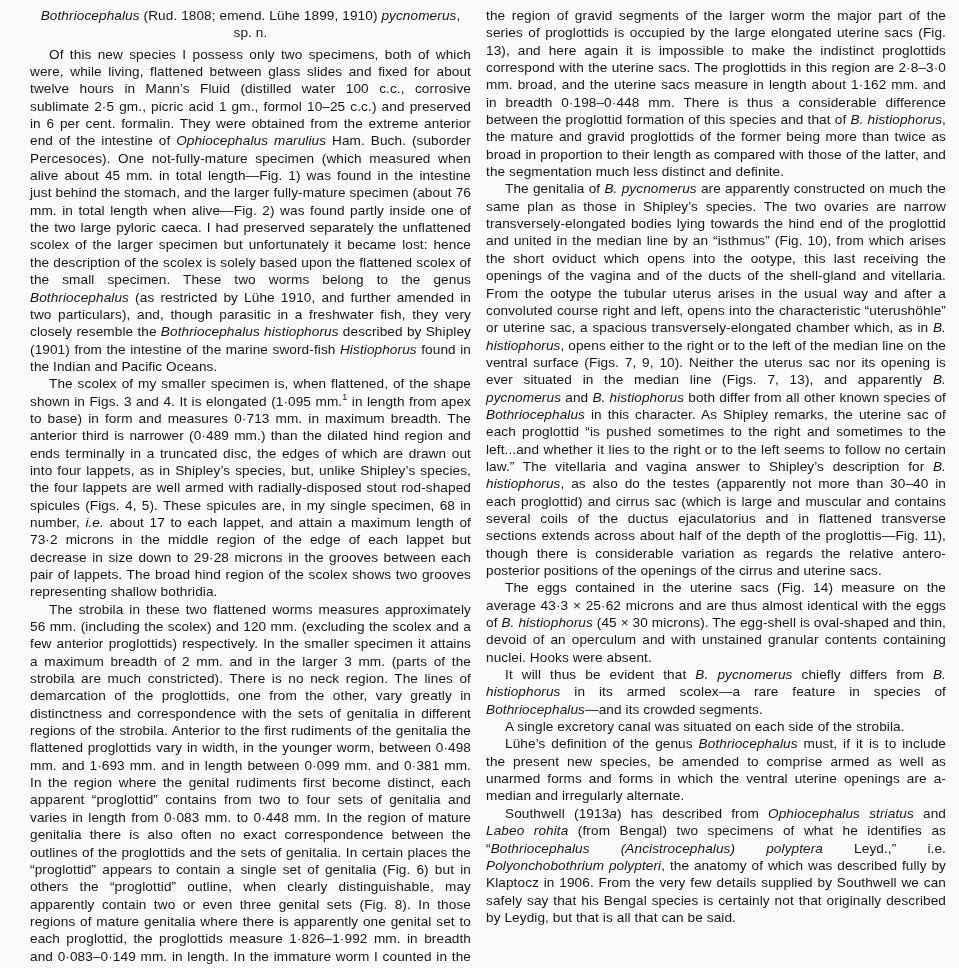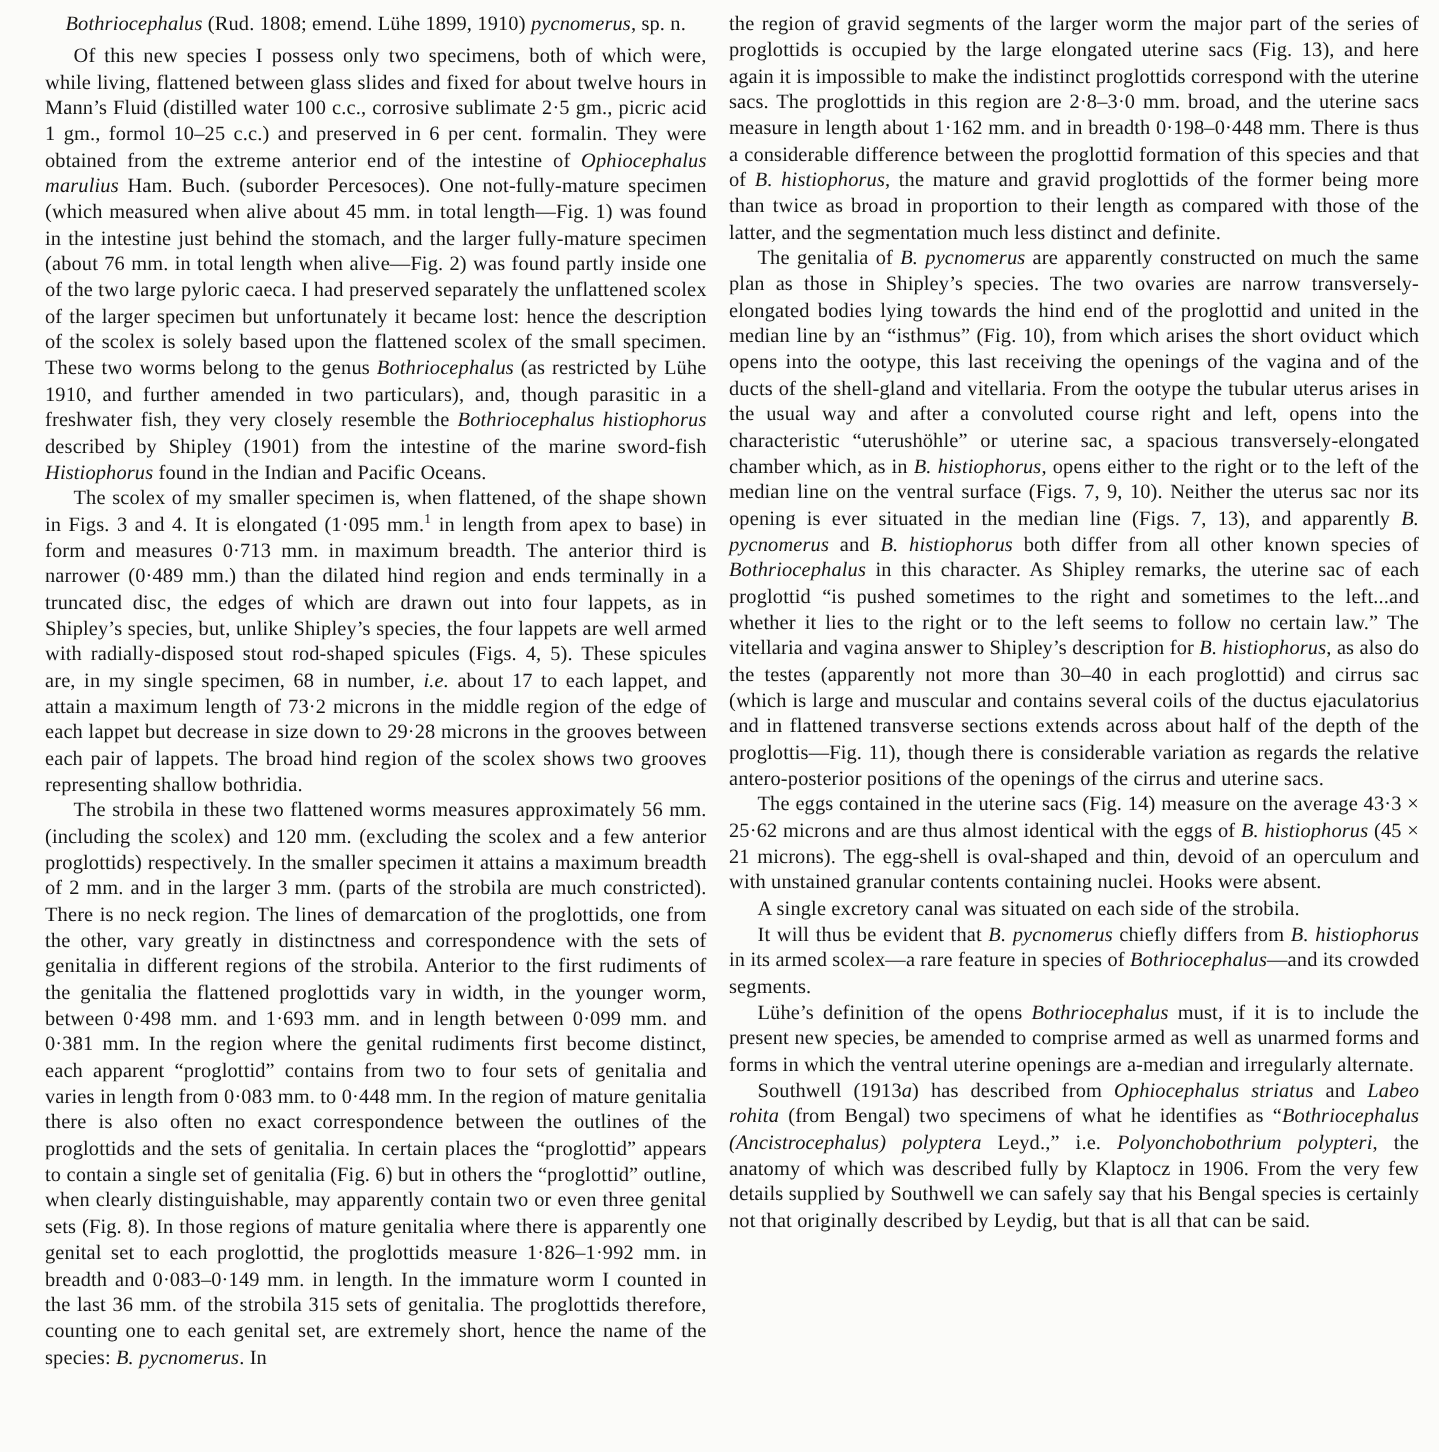--- a/index.html
+++ b/index.html
@@ -6,21 +6,21 @@
     margin: 0;
     padding: 0;
     background: #fbfbf9;
   }
   .page {
     position: relative;
     width: 959px;
     height: 968px;
     background: #fbfbf9;
     overflow: hidden;
-    font-family: Liberation Serif, serif;
+    font-family: Liberation Sans, sans-serif;
     color: #161616;
     box-sizing: border-box;
     padding: 7px 13px 0 30px;
   }
   .columns {
     display: flex;
     gap: 15px;
   }
   .col {
     font-size: 13.6px;
@@ -54,20 +54,20 @@
   <div class="columns">
     <div class="col col-left">
         <p class="para center-title"><i>Bothriocephalus</i><span> (Rud. 1808; emend. Lühe 1899, 1910) </span><i>pycnomerus</i><span>, sp. n.</span></p>
         <p class="para indent"><span>Of this new species I possess only two specimens, both of which were, while living, flattened between glass slides and fixed for about twelve hours in Mann’s Fluid (distilled water 100 c.c., corrosive sublimate 2·5 gm., picric acid 1 gm., formol 10–25 c.c.) and preserved in 6 per cent. formalin. They were obtained from the extreme anterior end of the intestine of </span><i>Ophiocephalus marulius</i><span> Ham. Buch. (suborder Percesoces). One not-fully-mature specimen (which measured when alive about 45 mm. in total length—Fig. 1) was found in the intestine just behind the stomach, and the larger fully-mature specimen (about 76 mm. in total length when alive—Fig. 2) was found partly inside one of the two large pyloric caeca. I had preserved separately the unflattened scolex of the larger specimen but unfortunately it became lost: hence the description of the scolex is solely based upon the flattened scolex of the small specimen. These two worms belong to the genus </span><i>Bothriocephalus</i><span> (as restricted by Lühe 1910, and further amended in two particulars), and, though parasitic in a freshwater fish, they very closely resemble the </span><i>Bothriocephalus histiophorus</i><span> described by Shipley (1901) from the intestine of the marine sword-fish </span><i>Histiophorus</i><span> found in the Indian and Pacific Oceans.</span></p>
         <p class="para indent"><span>The scolex of my smaller specimen is, when flattened, of the shape shown in Figs. 3 and 4. It is elongated (1·095 mm.</span><sup>1</sup><span> in length from apex to base) in form and measures 0·713 mm. in maximum breadth. The anterior third is narrower (0·489 mm.) than the dilated hind region and ends terminally in a truncated disc, the edges of which are drawn out into four lappets, as in Shipley’s species, but, unlike Shipley’s species, the four lappets are well armed with radially-disposed stout rod-shaped spicules (Figs. 4, 5). These spicules are, in my single specimen, 68 in number, </span><i>i.e.</i><span> about 17 to each lappet, and attain a maximum length of 73·2 microns in the middle region of the edge of each lappet but decrease in size down to 29·28 microns in the grooves between each pair of lappets. The broad hind region of the scolex shows two grooves representing shallow bothridia.</span></p>
         <p class="para indent"><span>The strobila in these two flattened worms measures approximately 56 mm. (including the scolex) and 120 mm. (excluding the scolex and a few anterior proglottids) respectively. In the smaller specimen it attains a maximum breadth of 2 mm. and in the larger 3 mm. (parts of the strobila are much constricted). There is no neck region. The lines of demarcation of the proglottids, one from the other, vary greatly in distinctness and correspondence with the sets of genitalia in different regions of the strobila. Anterior to the first rudiments of the genitalia the flattened proglottids vary in width, in the younger worm, between 0·498 mm. and 1·693 mm. and in length between 0·099 mm. and 0·381 mm. In the region where the genital rudiments first become distinct, each apparent “proglottid” contains from two to four sets of genitalia and varies in length from 0·083 mm. to 0·448 mm. In the region of mature genitalia there is also often no exact correspondence between the outlines of the proglottids and the sets of genitalia. In certain places the “proglottid” appears to contain a single set of genitalia (Fig. 6) but in others the “proglottid” outline, when clearly distinguishable, may apparently contain two or even three genital sets (Fig. 8). In those regions of mature genitalia where there is apparently one genital set to each proglottid, the proglottids measure 1·826–1·992 mm. in breadth and 0·083–0·149 mm. in length. In the immature worm I counted in the last 36 mm. of the strobila 315 sets of genitalia. The proglottids therefore, counting one to each genital set, are extremely short, hence the name of the species: </span><i>B. pycnomerus</i><span>. In</span></p>
       </div>
     <div class="col col-right">
         <p class="para"><span>the region of gravid segments of the larger worm the major part of the series of proglottids is occupied by the large elongated uterine sacs (Fig. 13), and here again it is impossible to make the indistinct proglottids correspond with the uterine sacs. The proglottids in this region are 2·8–3·0 mm. broad, and the uterine sacs measure in length about 1·162 mm. and in breadth 0·198–0·448 mm. There is thus a considerable difference between the proglottid formation of this species and that of </span><i>B. histiophorus</i><span>, the mature and gravid proglottids of the former being more than twice as broad in proportion to their length as compared with those of the latter, and the segmentation much less distinct and definite.</span></p>
         <p class="para indent"><span>The genitalia of </span><i>B. pycnomerus</i><span> are apparently constructed on much the same plan as those in Shipley’s species. The two ovaries are narrow transversely-elongated bodies lying towards the hind end of the proglottid and united in the median line by an “isthmus” (Fig. 10), from which arises the short oviduct which opens into the ootype, this last receiving the openings of the vagina and of the ducts of the shell-gland and vitellaria. From the ootype the tubular uterus arises in the usual way and after a convoluted course right and left, opens into the characteristic “uterushöhle” or uterine sac, a spacious transversely-elongated chamber which, as in </span><i>B. histiophorus</i><span>, opens either to the right or to the left of the median line on the ventral surface (Figs. 7, 9, 10). Neither the uterus sac nor its opening is ever situated in the median line (Figs. 7, 13), and apparently </span><i>B. pycnomerus</i><span> and </span><i>B. histiophorus</i><span> both differ from all other known species of </span><i>Bothriocephalus</i><span> in this character. As Shipley remarks, the uterine sac of each proglottid “is pushed sometimes to the right and sometimes to the left...and whether it lies to the right or to the left seems to follow no certain law.” The vitellaria and vagina answer to Shipley’s description for </span><i>B. histiophorus</i><span>, as also do the testes (apparently not more than 30–40 in each proglottid) and cirrus sac (which is large and muscular and contains several coils of the ductus ejaculatorius and in flattened transverse sections extends across about half of the depth of the proglottis—Fig. 11), though there is considerable variation as regards the relative antero-posterior positions of the openings of the cirrus and uterine sacs.</span></p>
-        <p class="para indent"><span>The eggs contained in the uterine sacs (Fig. 14) measure on the average 43·3 × 25·62 microns and are thus almost identical with the eggs of </span><i>B. histiophorus</i><span> (45 × 21 microns). The egg-shell is oval-shaped and thin, devoid of an operculum and with unstained granular contents containing nuclei. Hooks were absent.</span></p>
+        <p class="para indent"><span>The eggs contained in the uterine sacs (Fig. 14) measure on the average 43·3 × 25·62 microns and are thus almost identical with the eggs of </span><i>B. histiophorus</i><span> (45 × 30 microns). The egg-shell is oval-shaped and thin, devoid of an operculum and with unstained granular contents containing nuclei. Hooks were absent.</span></p>
+        <p class="para indent"><span>It will thus be evident that </span><i>B. pycnomerus</i><span> chiefly differs from </span><i>B. histiophorus</i><span> in its armed scolex—a rare feature in species of </span><i>Bothriocephalus</i><span>—and its crowded segments.</span></p>
         <p class="para indent"><span>A single excretory canal was situated on each side of the strobila.</span></p>
-        <p class="para indent"><span>It will thus be evident that </span><i>B. pycnomerus</i><span> chiefly differs from </span><i>B. histiophorus</i><span> in its armed scolex—a rare feature in species of </span><i>Bothriocephalus</i><span>—and its crowded segments.</span></p>
-        <p class="para indent"><span>Lühe’s definition of the opens </span><i>Bothriocephalus</i><span> must, if it is to include the present new species, be amended to comprise armed as well as unarmed forms and forms in which the ventral uterine openings are a-median and irregularly alternate.</span></p>
+        <p class="para indent"><span>Lühe’s definition of the genus </span><i>Bothriocephalus</i><span> must, if it is to include the present new species, be amended to comprise armed as well as unarmed forms and forms in which the ventral uterine openings are a-median and irregularly alternate.</span></p>
         <p class="para indent"><span>Southwell (1913</span><i>a</i><span>) has described from </span><i>Ophiocephalus striatus</i><span> and </span><i>Labeo rohita</i><span> (from Bengal) two specimens of what he identifies as “</span><i>Bothriocephalus (Ancistrocephalus) polyptera</i><span> Leyd.,” i.e. </span><i>Polyonchobothrium polypteri</i><span>, the anatomy of which was described fully by Klaptocz in 1906. From the very few details supplied by Southwell we can safely say that his Bengal species is certainly not that originally described by Leydig, but that is all that can be said.</span></p>
       </div>
   </div>
 </div>
 
 </body></html>

